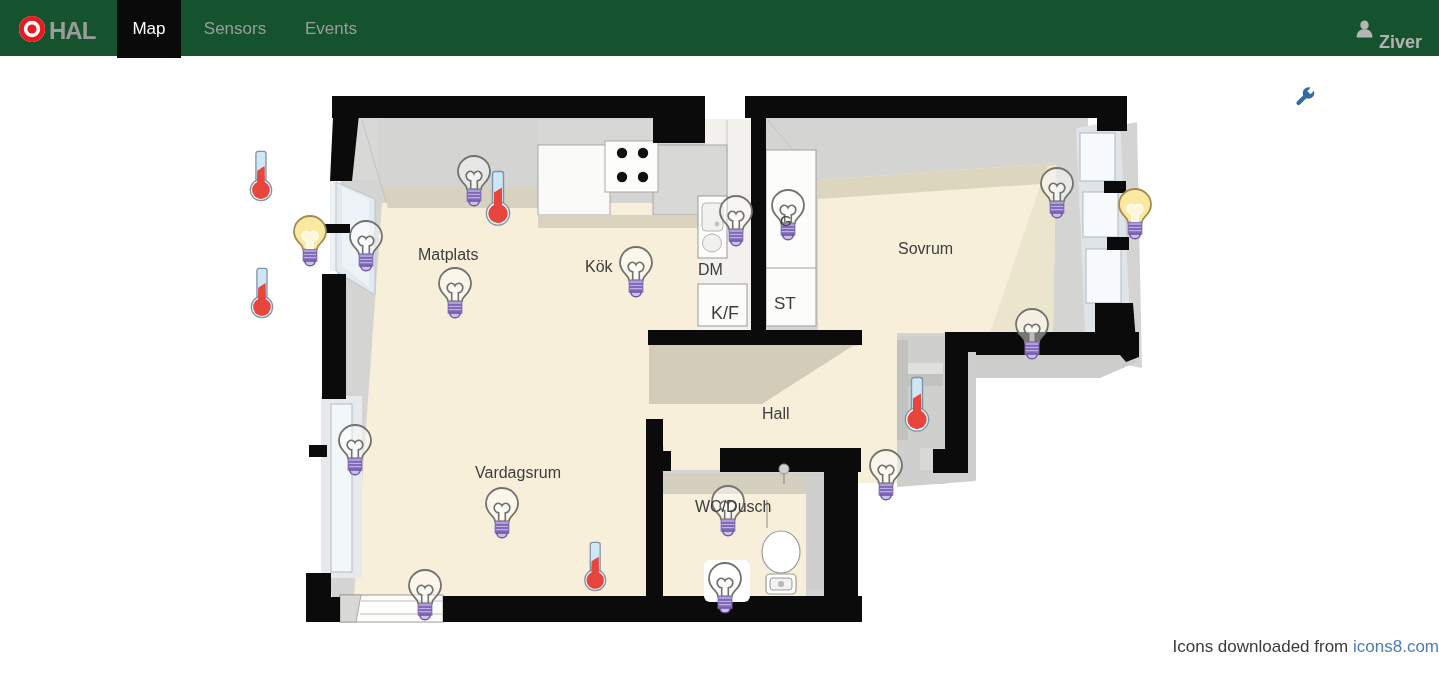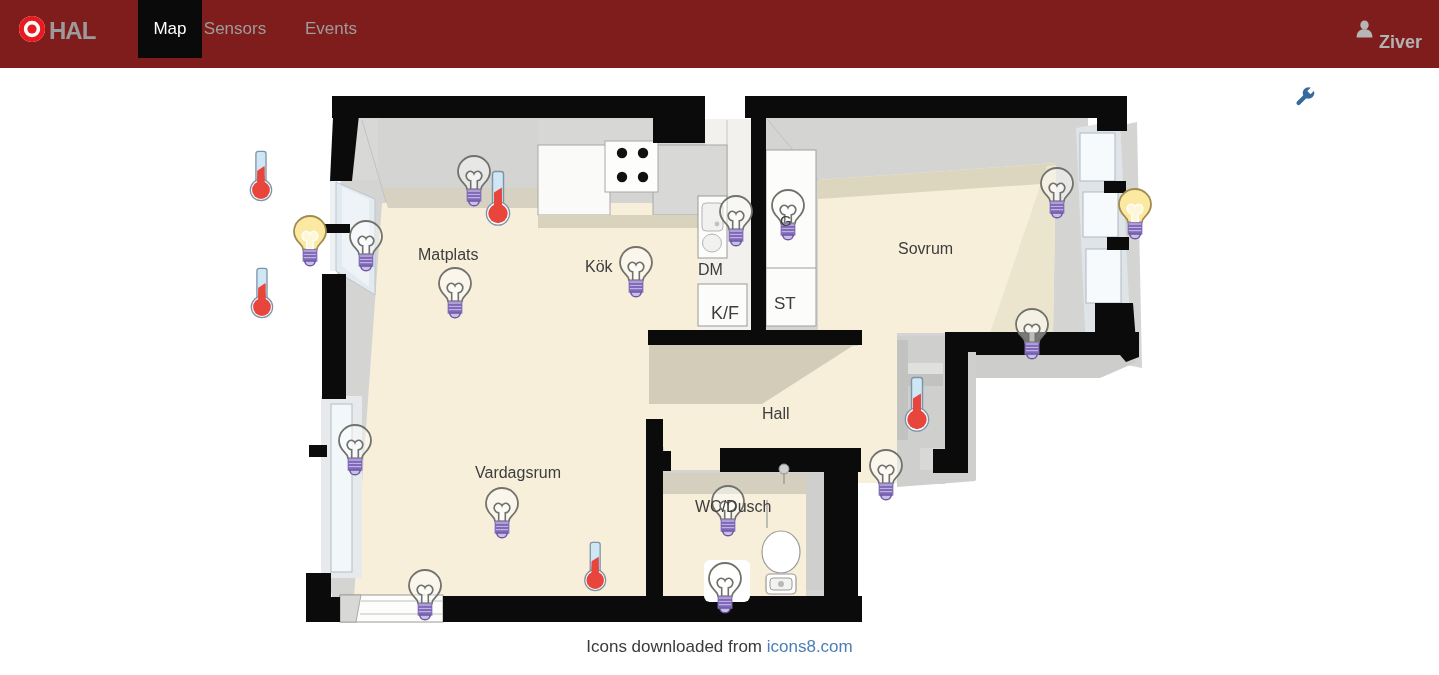--- a/index.html
+++ b/index.html
@@ -1,38 +1,38 @@
 <!DOCTYPE html>
 <html><head>
 <meta charset="utf-8">
 <style>
   html,body{margin:0;padding:0;width:1439px;height:675px;background:#fff;overflow:hidden;
     font-family:"Liberation Sans", sans-serif;}
-  .navbar{position:absolute;left:0;top:0;width:1439px;height:68px;background:#7f1d1d;}
+  .navbar{position:absolute;left:0;top:0;width:1439px;height:56px;background:#14532d;}
   .brand{position:absolute;left:49px;top:17px;font-size:24px;font-weight:bold;color:#9b9b9b;letter-spacing:-1px;}
   .tab{position:absolute;top:0;height:58px;line-height:58px;font-size:17px;color:#9d9d9d;text-align:center;}
   .tab.active{background:#0a0a0a;color:#ffffff;}
   .user{position:absolute;right:17px;top:32px;font-size:18px;font-weight:bold;color:#b3b3b3;}
-  .footer{position:absolute;left:0;top:637px;width:1439px;text-align:center;font-size:17px;color:#3a3a3a;}
+  .footer{position:absolute;left:0;top:637px;width:1439px;text-align:right;font-size:17px;color:#3a3a3a;}
   .footer .lnk{color:#4a7eb5;}
 </style>
 </head>
 <body>
 
 <div class="navbar">
 
   <svg style="position:absolute;left:18px;top:15px" width="28" height="28" viewBox="0 0 28 28">
     <circle cx="14" cy="14" r="13" fill="#ffffff"></circle>
     <circle cx="14" cy="14" r="10.6" fill="none" stroke="#e8191f" stroke-width="4.8"></circle>
     <circle cx="14" cy="14" r="4.6" fill="#e8191f"></circle>
   </svg>
 
   <span class="brand">HAL</span>
 
-  <div class="tab active" style="left:117px;width:64px;margin-left:21px;">Map</div>
+  <div class="tab active" style="left:117px;width:64px;">Map</div>
 
   <div class="tab" style="left:289px;width:84px;">Events</div>
 
   <div class="tab" style="left:187px;width:96px;">Sensors</div>
 
   <svg style="position:absolute;right:66px;top:20px" width="17" height="18" viewBox="0 0 17 18">
     <path d="M8.5,0.5 a4.2,4.5 0 0 1 4.2,4.5 a4.2,4.5 0 0 1 -8.4,0 A4.2,4.5 0 0 1 8.5,0.5 Z" fill="#b5b5b5"></path>
     <path d="M0.6,17.5 c0,-5.8 3.3,-8.2 7.9,-8.2 c4.6,0 7.9,2.4 7.9,8.2 z" fill="#b5b5b5"></path>
   </svg>
 

